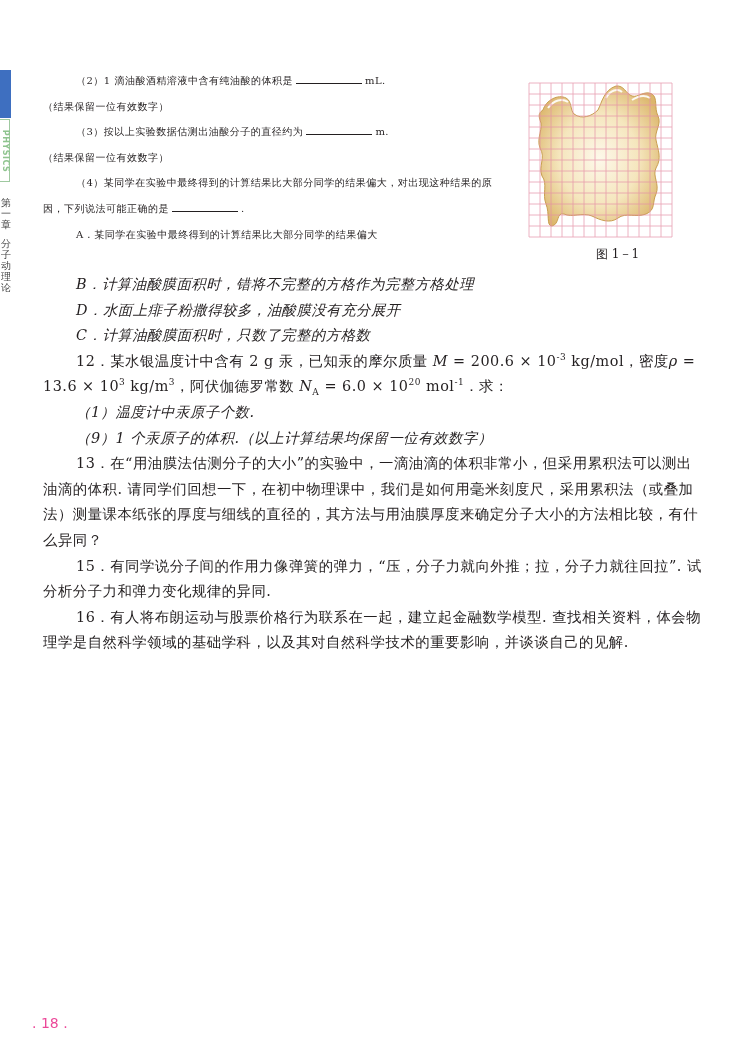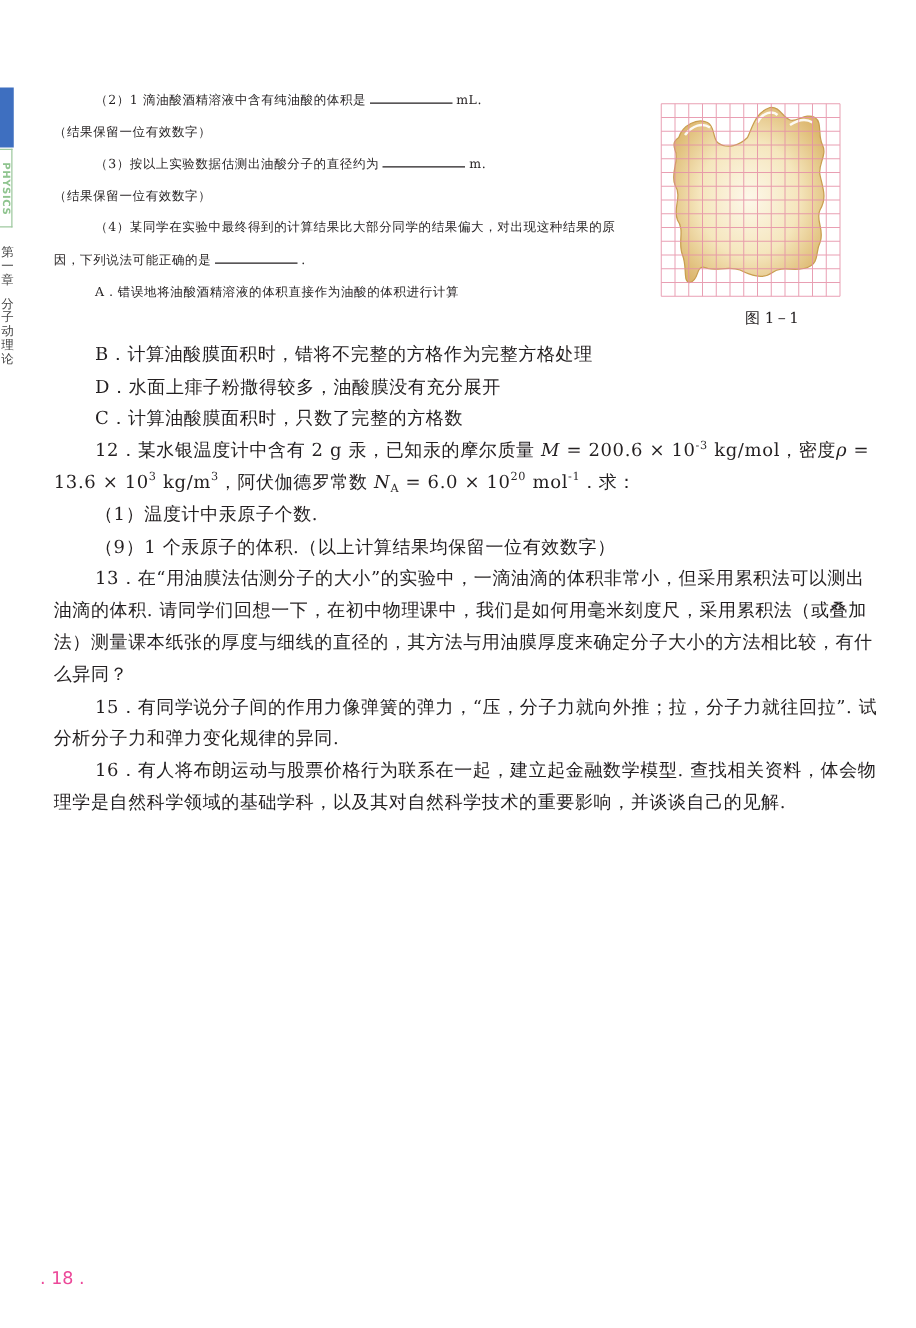--- a/index.html
+++ b/index.html
@@ -26,21 +26,21 @@
   .chapter-label .gap { height: 8px; }
 
   .content {
     position: absolute; left: 43px; top: 68px; width: 470px;
     font-size: 10px; line-height: 25.6px; letter-spacing: 0.5px;
   }
   .p { margin: 0; }
   .indent { text-indent: 33px; }
   .blank { display: inline-block; width: 66px; border-bottom: 1px solid #231f20; height: 14px; vertical-align: baseline; margin: 0 3px; }
   .lower { position: absolute; left: 43px; top: 272px; width: 660px; font-size: 14.4px; line-height: 25.6px; letter-spacing: 0.5px; }
-  .opt { padding-left: 33px; }
+  .opt { padding-left: 33px; font-style: italic; }
   sup { font-size: 9px; line-height: 0; }
   sub { font-size: 9px; line-height: 0; }
   i { font-style: italic; }
 
   .figure { position: absolute; left: 526px; top: 80px; width: 150px; height: 160px; }
   .figure svg { display: block; }
   .fig-caption { position: absolute; left: 596px; top: 246px; font-size: 12px; color: #231f20; font-family: "DejaVu Serif", serif; }
 
   .page-number {
     position: absolute; left: 32px; top: 1015px; font-family: "DejaVu Sans", sans-serif; font-size: 14px; color: #ec4899;
@@ -60,21 +60,21 @@
   <div class="gap"></div>
   <div>分子动理论</div>
 </div>
 
 <div class="content">
   <p class="p indent"><span>（2）1 滴油酸酒精溶液中含有纯油酸的体积是</span><span class="blank"></span><span>mL.</span></p>
   <p class="p">（结果保留一位有效数字）</p>
   <p class="p indent"><span>（3）按以上实验数据估测出油酸分子的直径约为</span><span class="blank"></span><span>m.</span></p>
   <p class="p">（结果保留一位有效数字）</p>
   <p class="p indent"><span>（4）某同学在实验中最终得到的计算结果比大部分同学的结果偏大，对出现这种结果的原因，下列说法可能正确的是</span><span class="blank"></span><span>.</span></p>
-  <p class="p indent">A．错误地将油酸酒精溶液的体积直接作为油酸的体积进行计算</p>
+  <p class="p indent">A．某同学在实验中最终得到的计算结果比大部分同学的结果偏大</p>
 </div>
 
 <div class="figure">
   <svg width="150" height="160" viewBox="0 0 150 160">
     <defs>
       <radialGradient id="film" cx="50%" cy="52%" r="60%">
         <stop offset="0%" stop-color="#fdf8ea"></stop>
         <stop offset="55%" stop-color="#f5e6bd"></stop>
         <stop offset="100%" stop-color="#dcb66c"></stop>
       </radialGradient>

